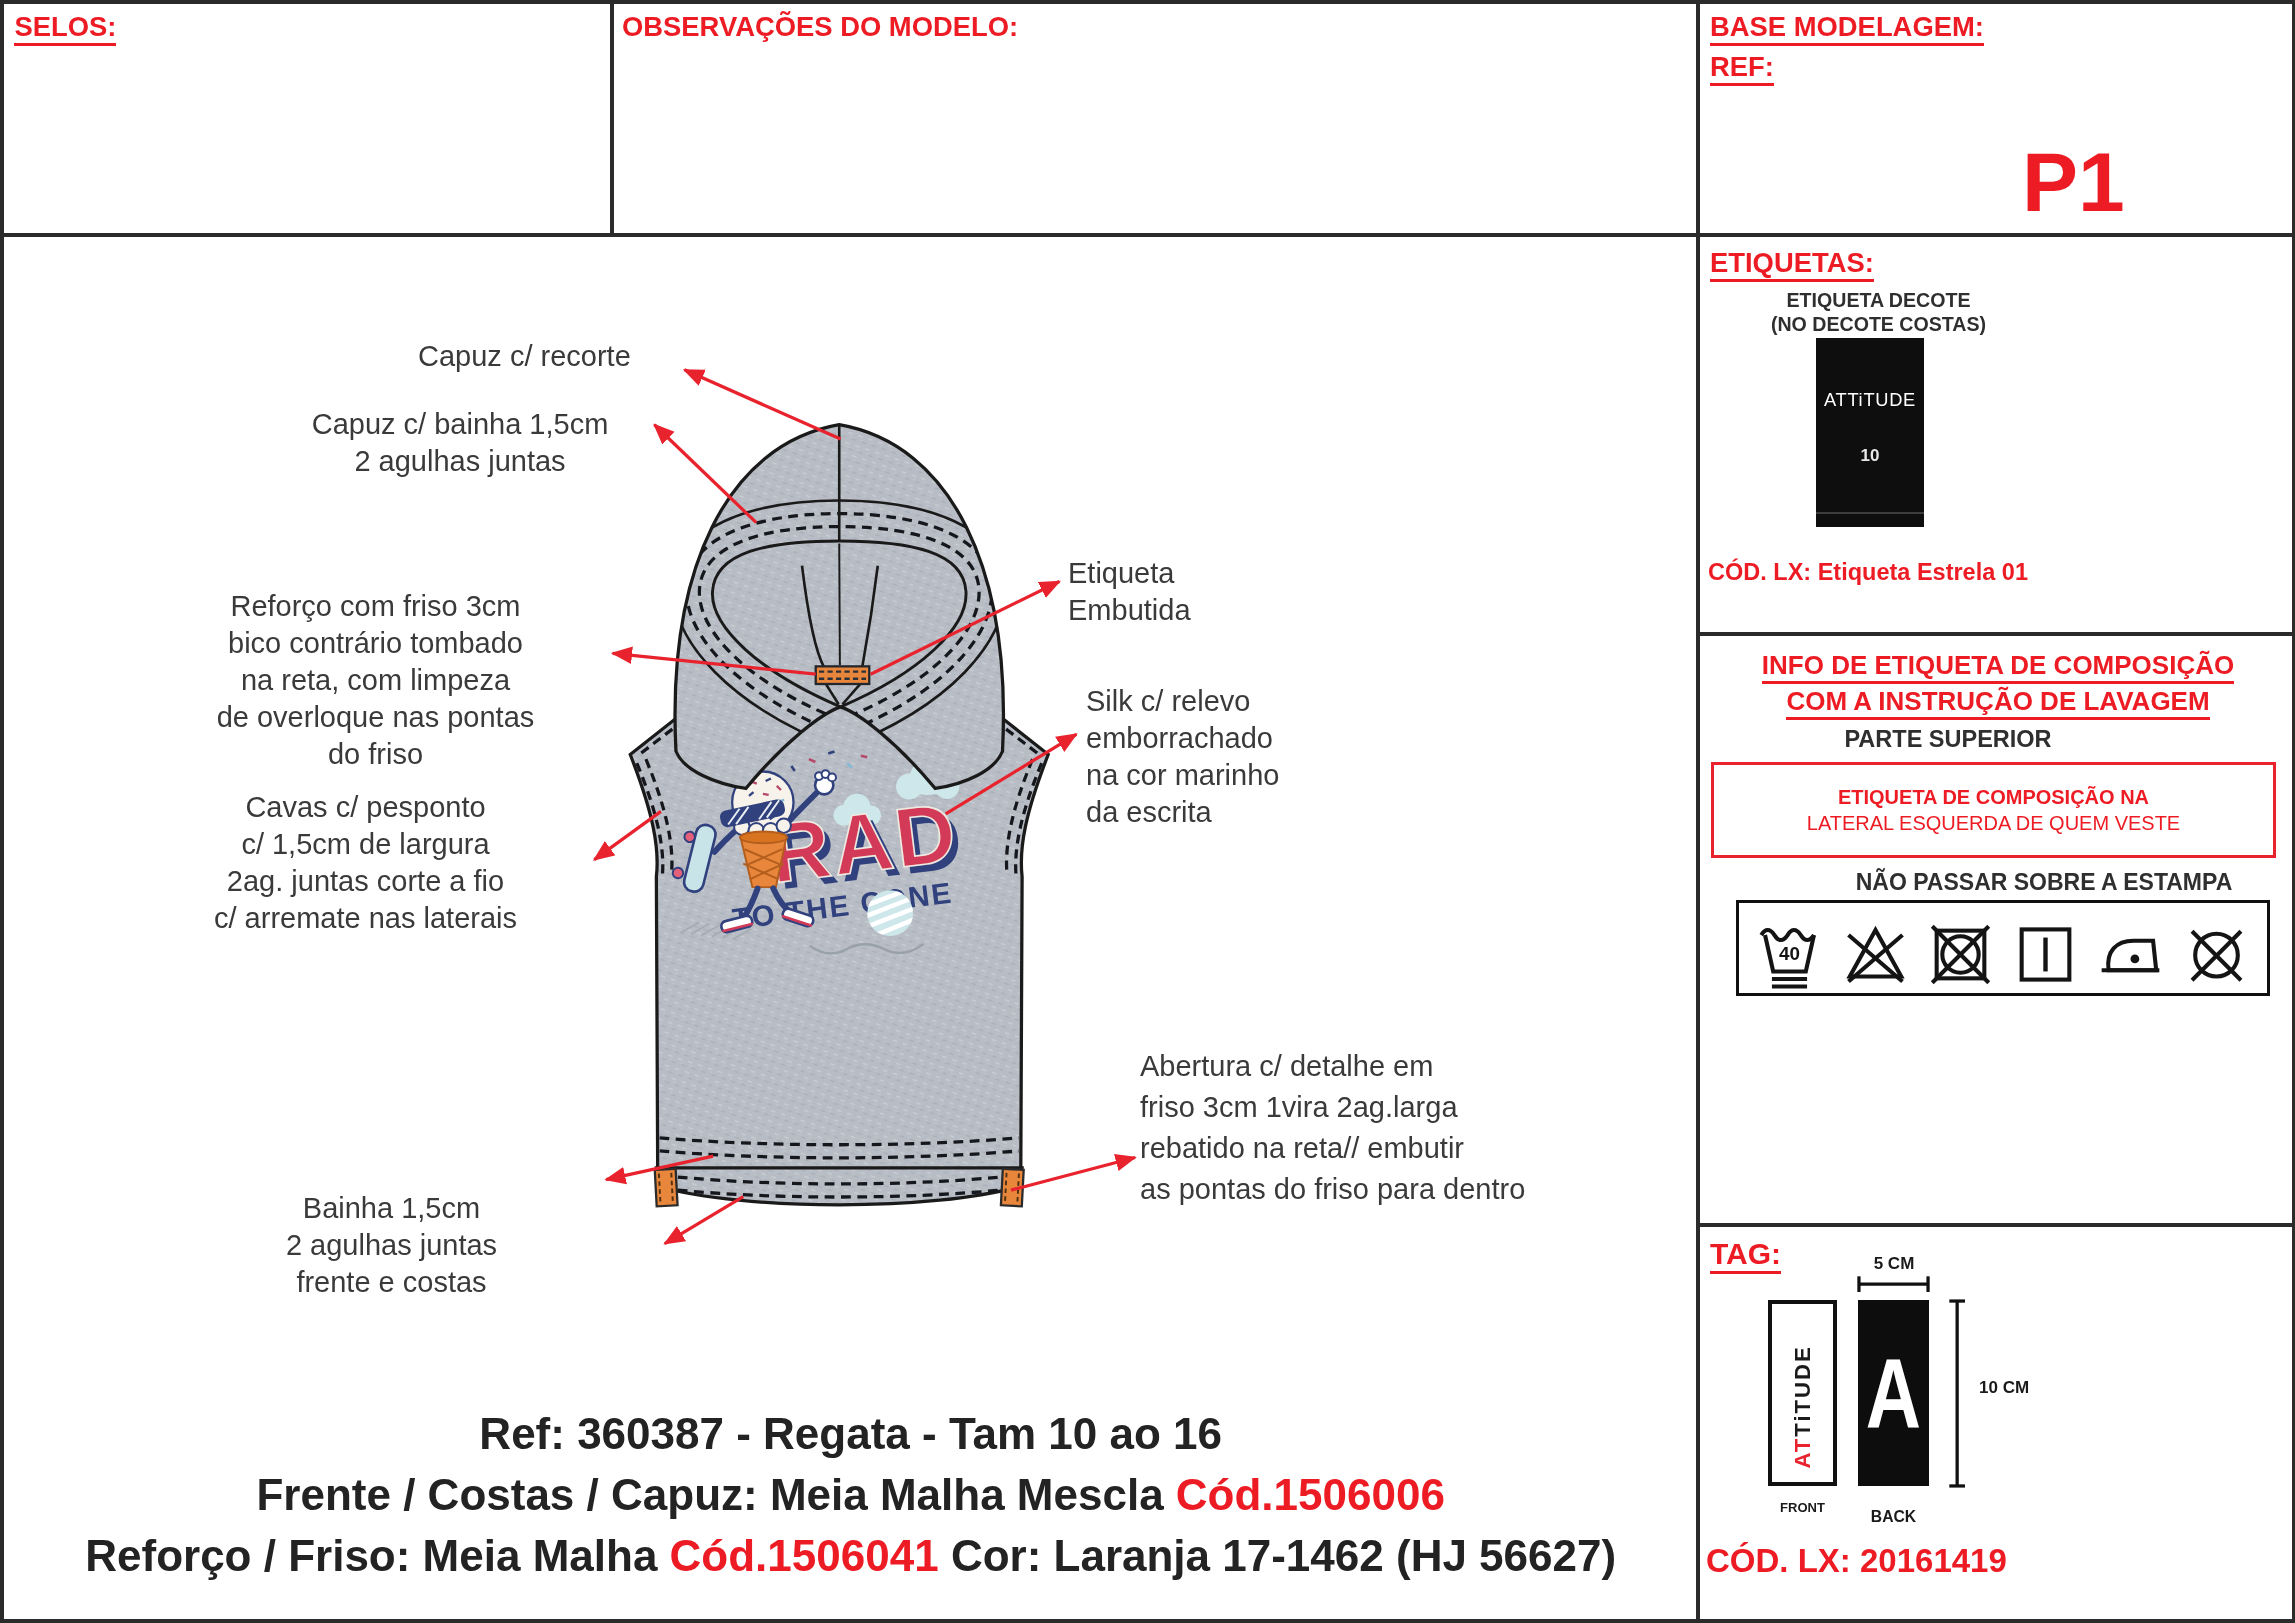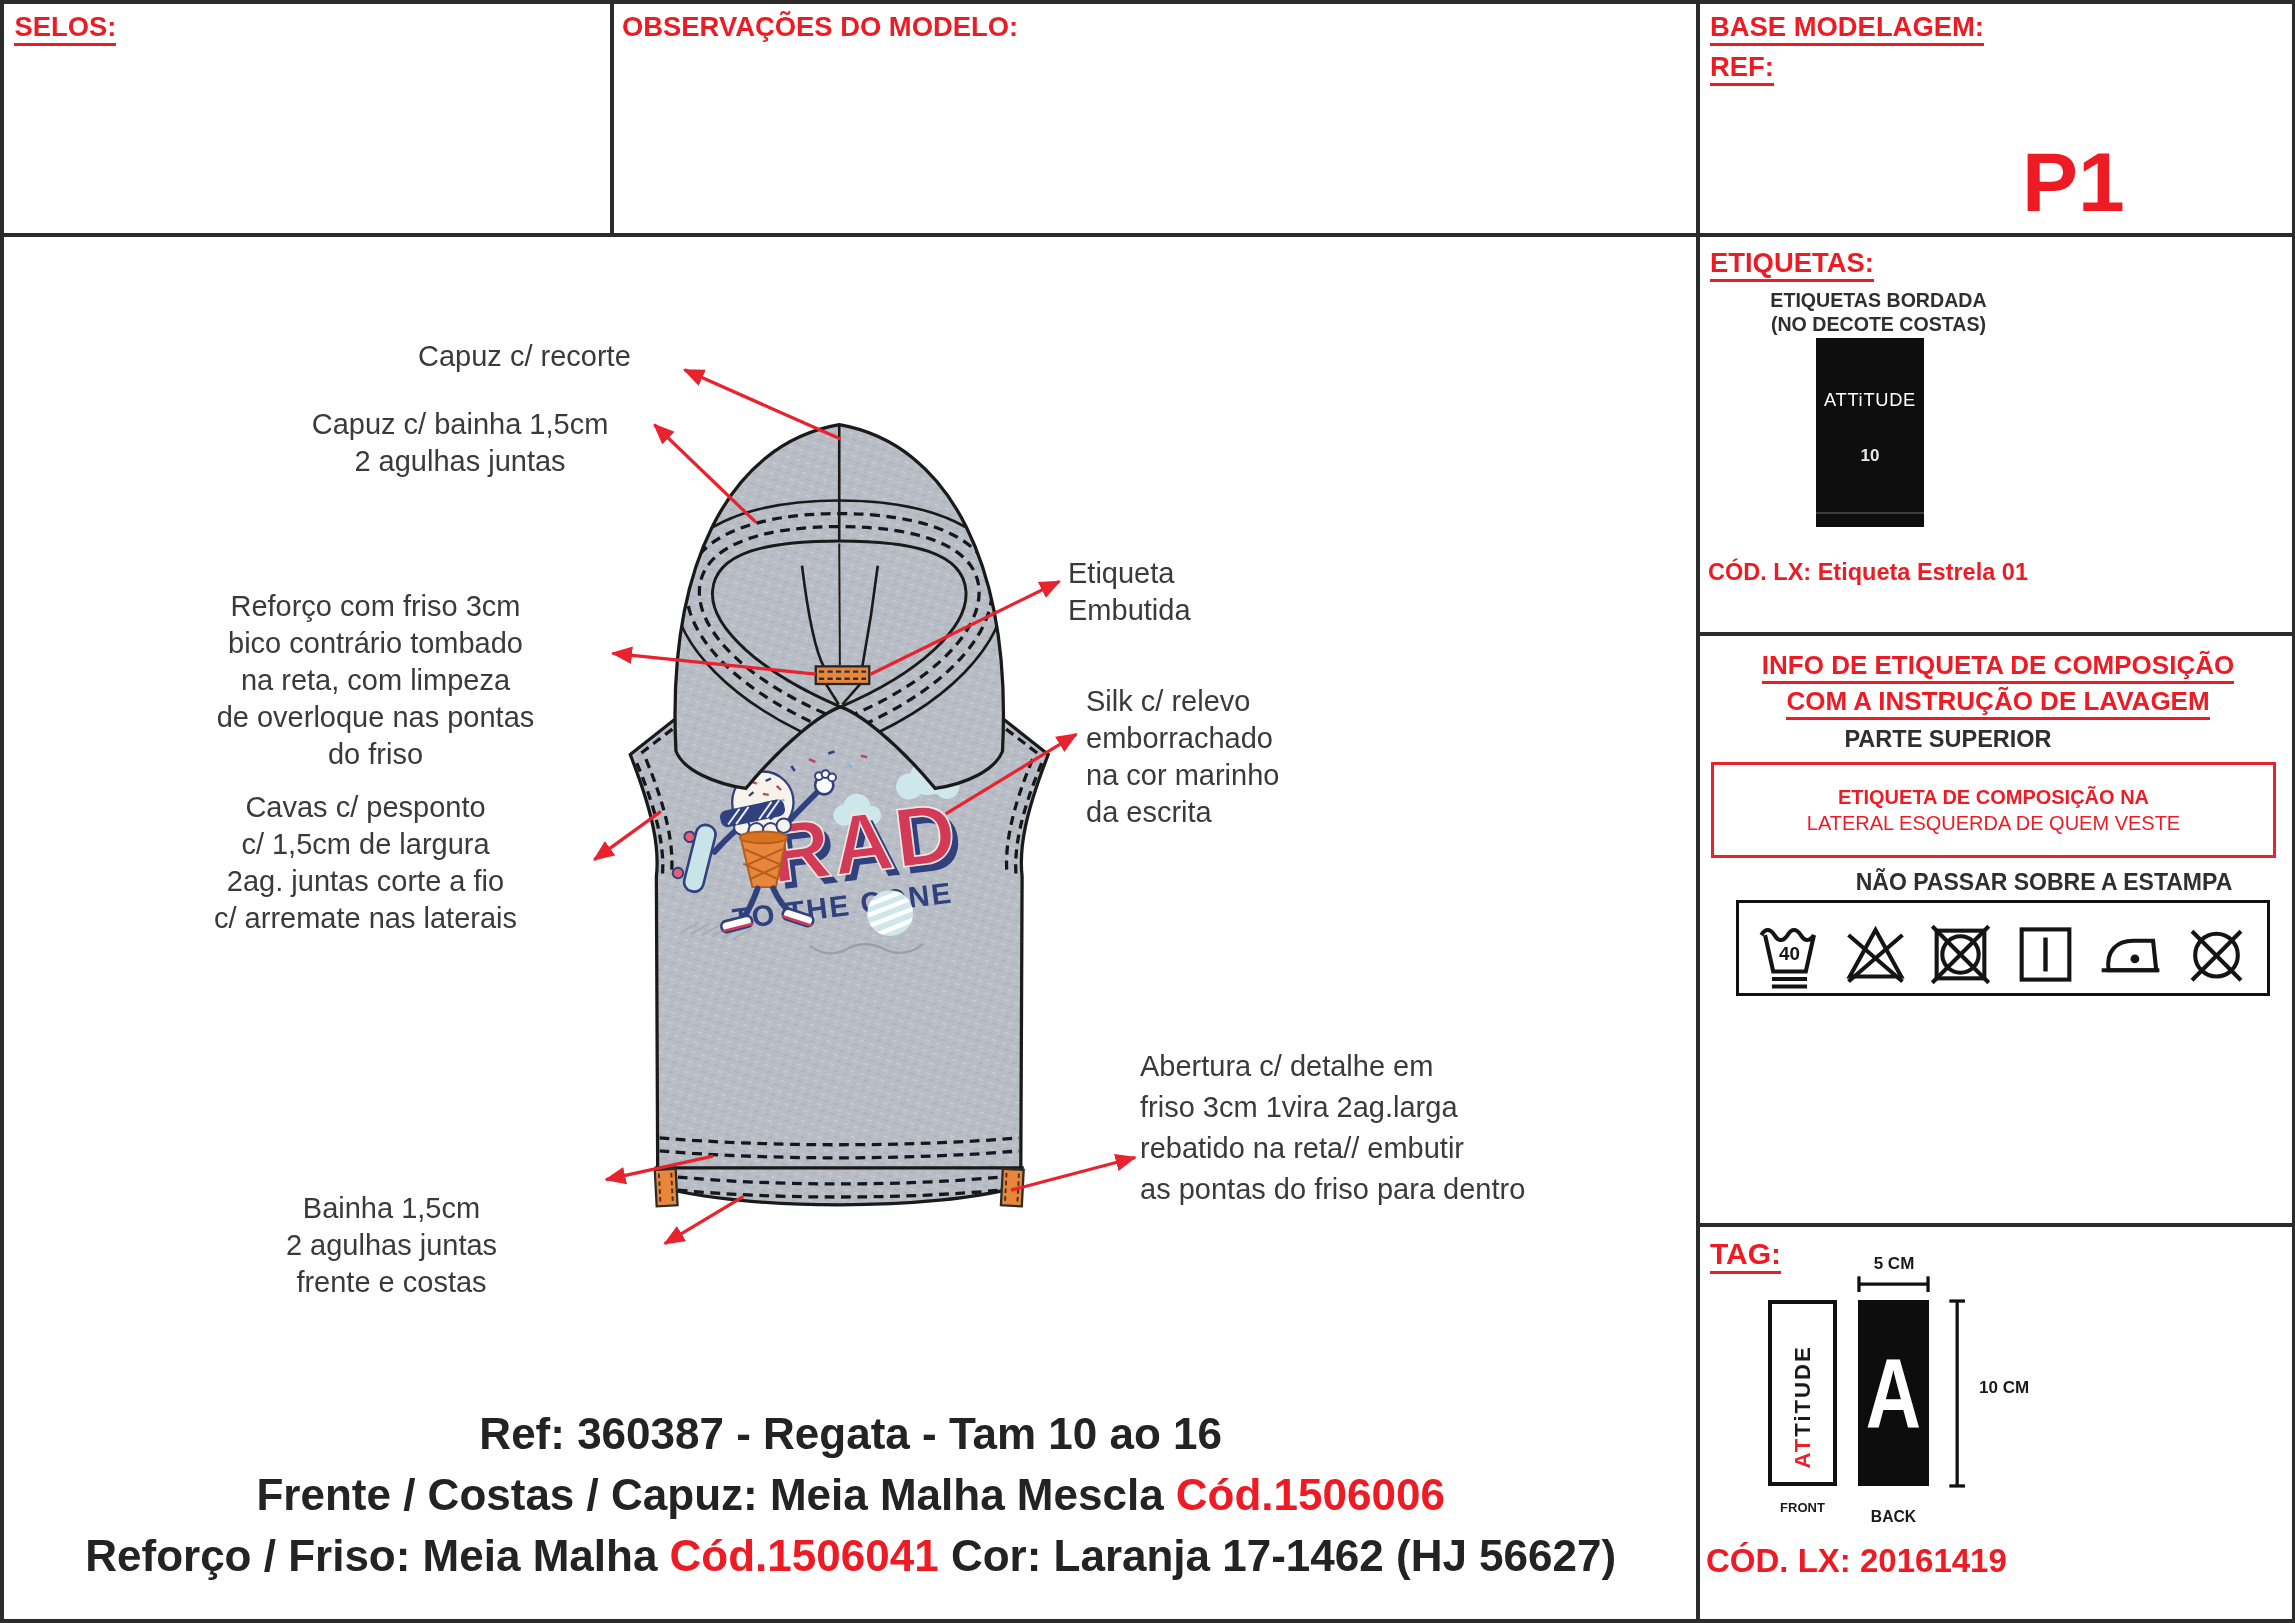--- a/index.html
+++ b/index.html
@@ -48,21 +48,21 @@
 </div>
 <div class="abs boxtitle" style="left:1710px;top:51px;">
   <span class="und">REF:</span>
 </div>
 <div class="abs red" style="left:2022px;top:134px;font-size:84px;font-weight:bold;z-index:5;">P1</div>
 
 <div class="abs boxtitle" style="left:1710px;top:247px;">
   <span class="und">ETIQUETAS:</span>
 </div>
 <div class="abs center darkhead" style="left:1725px;top:289px;width:307px;font-size:19.6px;line-height:23.5px;z-index:5;">
-  <div>ETIQUETAS BORDADA</div>
+  <div>ETIQUETA DECOTE</div>
   <div>(NO DECOTE COSTAS)</div>
 </div>
 <div class="abs" style="left:1816px;top:338px;width:108px;height:189px;background:#0e0e0e;z-index:5;">
   <div style="position:absolute;left:0;top:51px;width:100%;text-align:center;color:#fff;font-size:18.3px;letter-spacing:0.7px;">ATTiTUDE</div>
   <div style="position:absolute;left:0;top:108px;width:100%;text-align:center;color:#e8e8e8;font-size:17px;font-weight:bold;">10</div>
   <div style="position:absolute;left:0;bottom:13px;width:100%;height:2px;background:#3c3c3c;"></div>
 </div>
 <div class="abs red" style="left:1708px;top:559px;font-size:23.5px;font-weight:bold;z-index:5;">CÓD. LX: Etiqueta Estrela 01</div>
 
 <div class="abs center red" style="left:1700px;top:648px;width:596px;font-size:26px;font-weight:bold;line-height:34px;z-index:5;">

